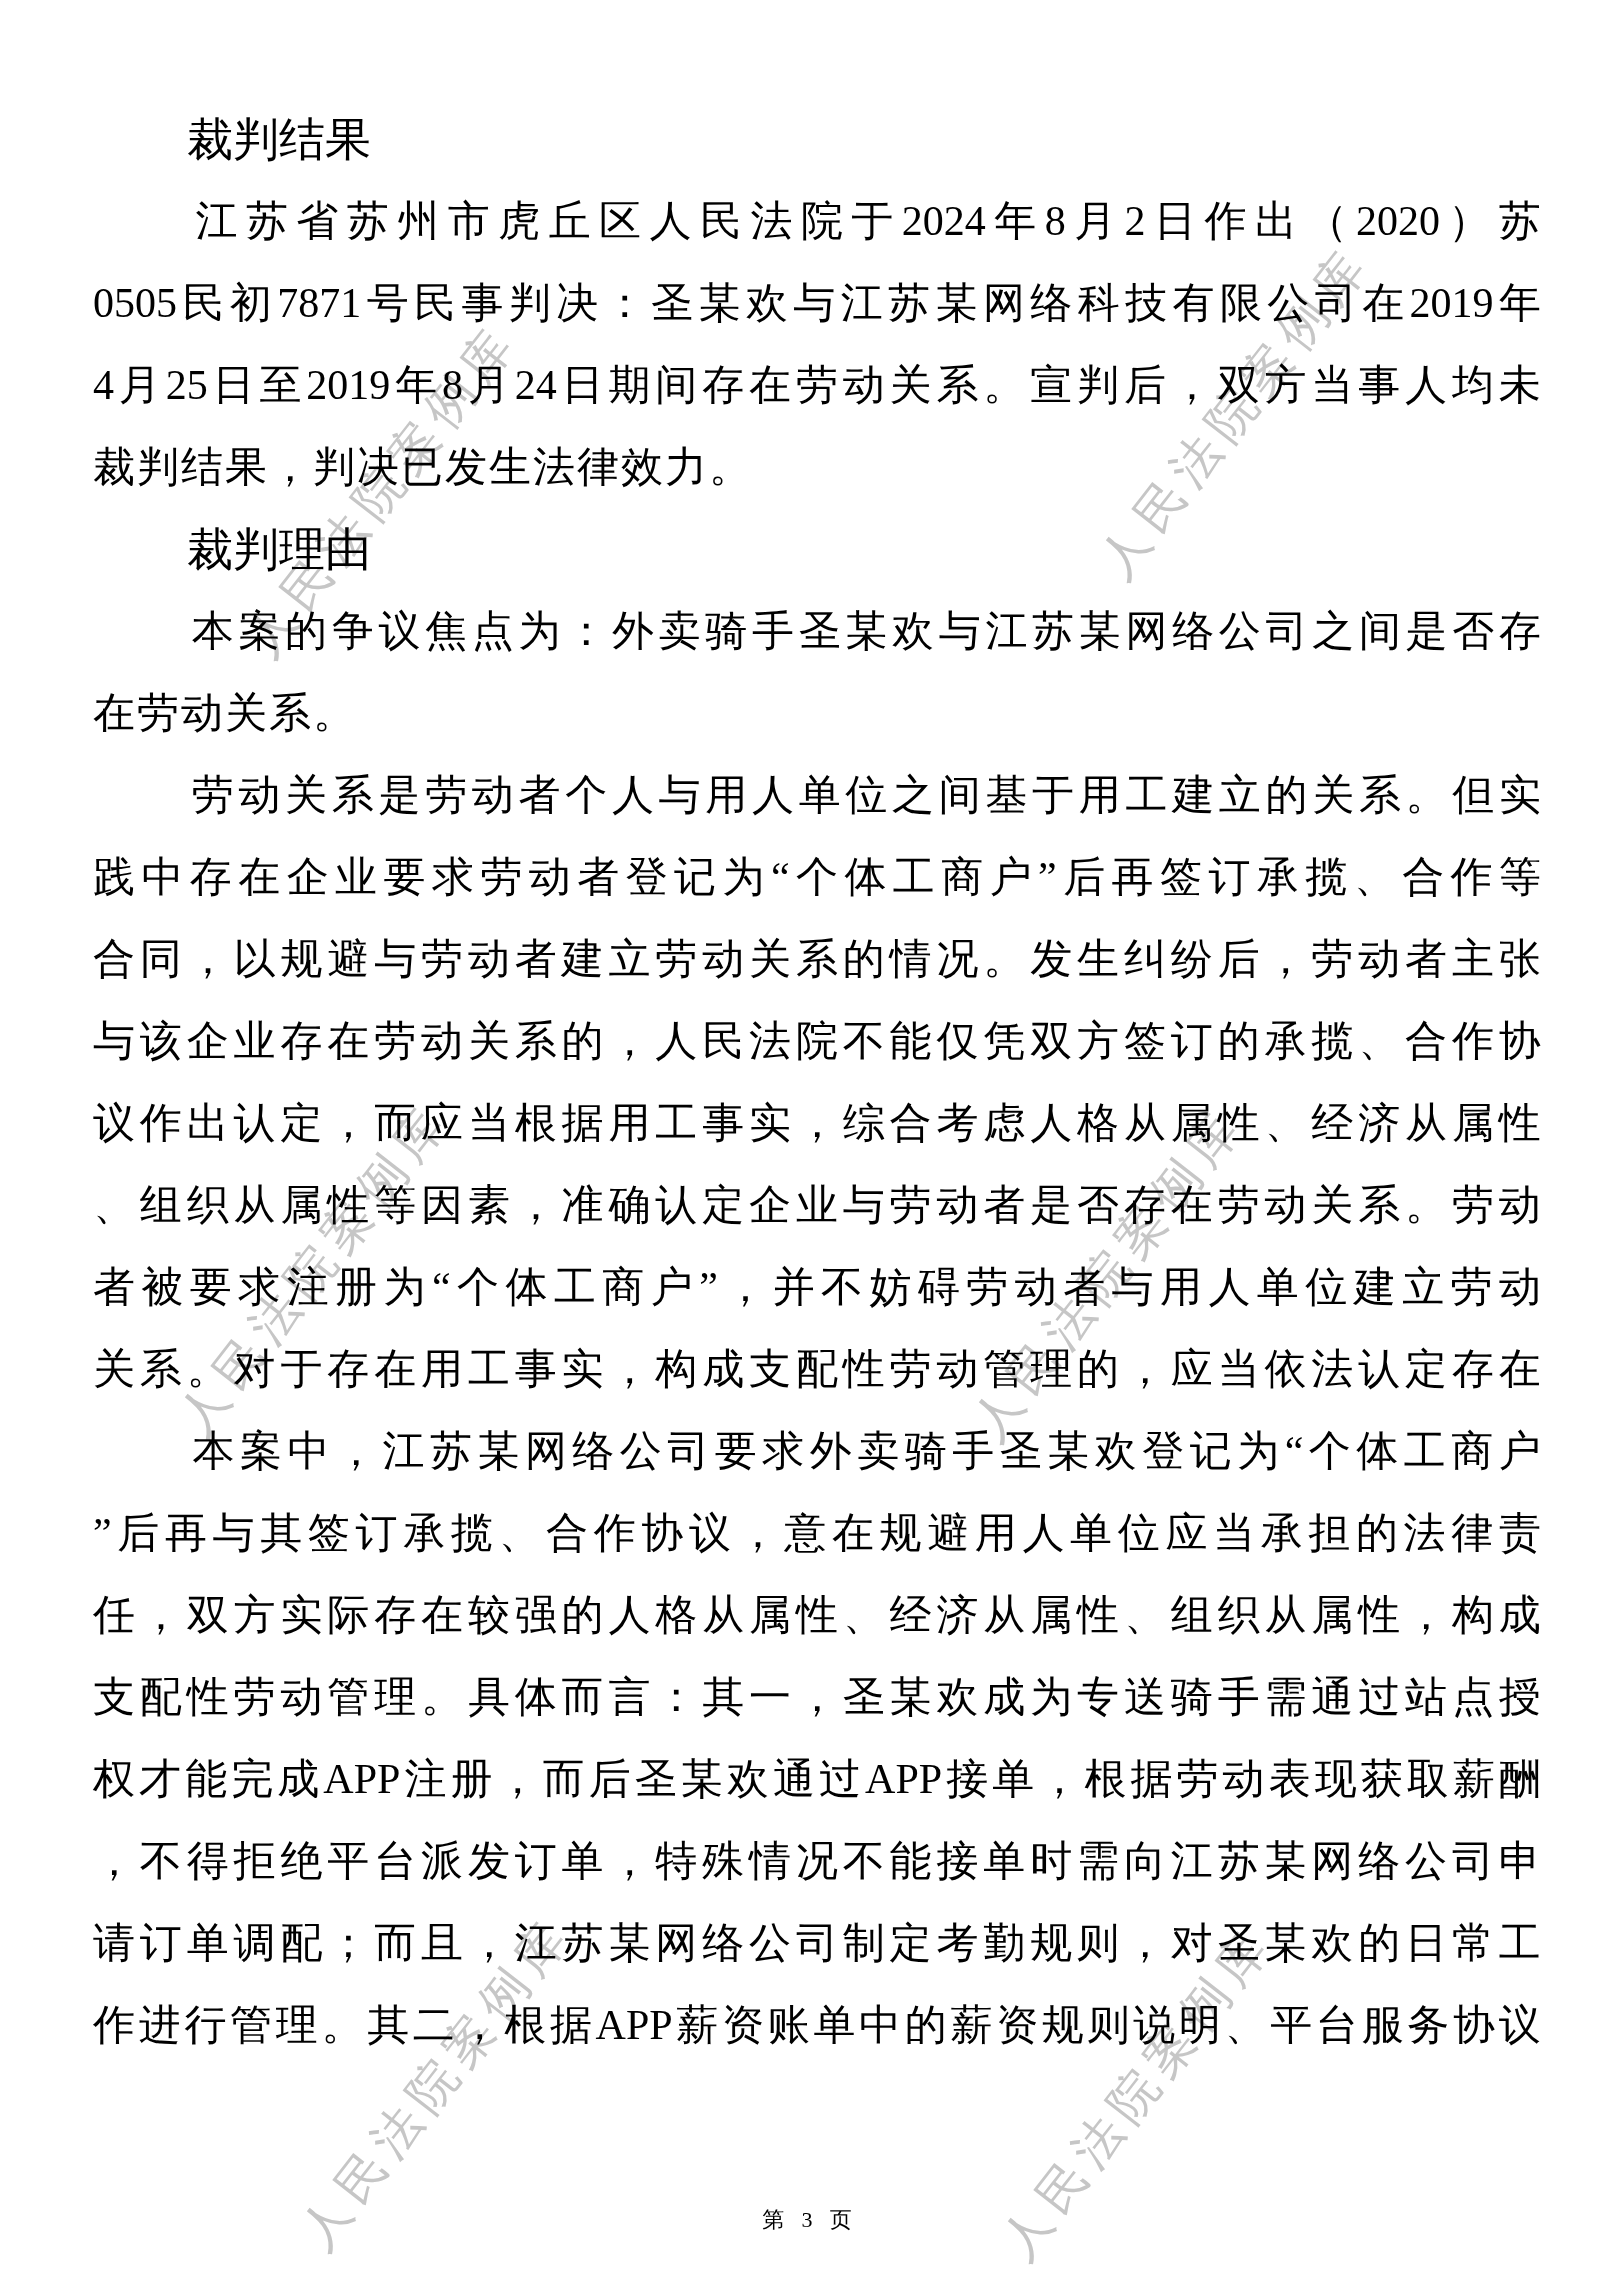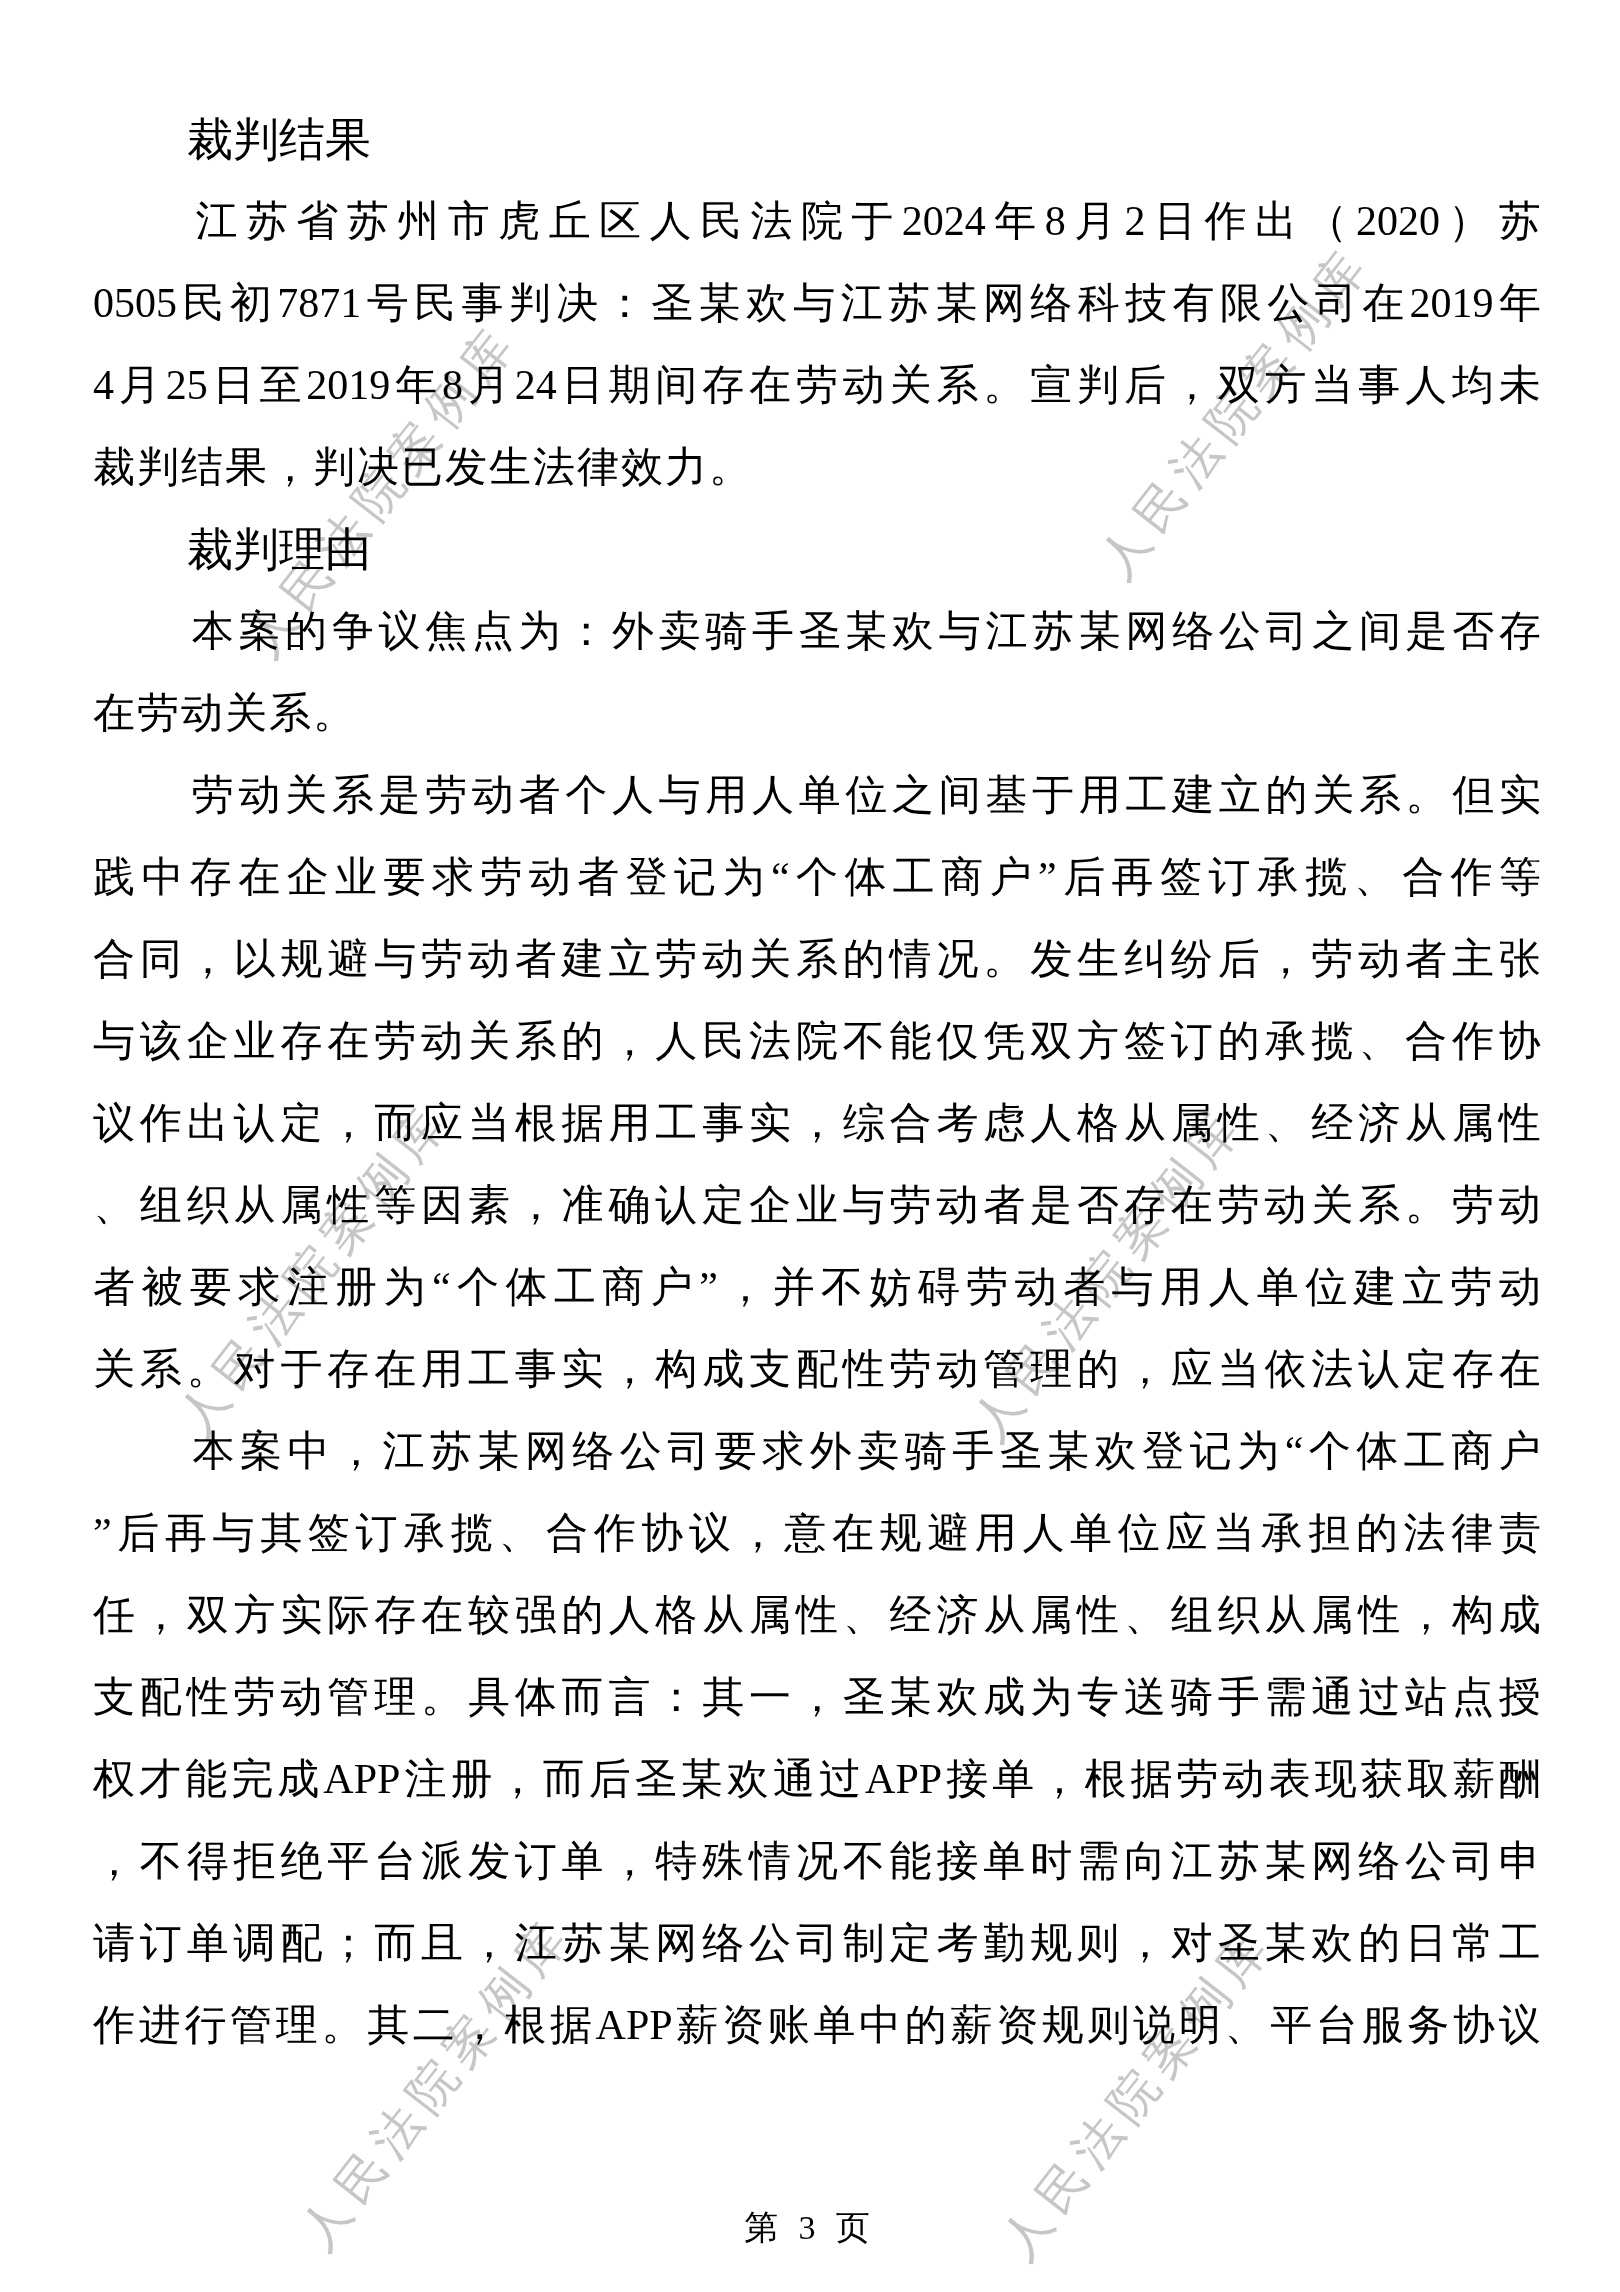--- a/index.html
+++ b/index.html
@@ -51,21 +51,21 @@
   }
   .line.just span { display: inline-block; }
   .line.just .ind { width: 94px; flex: 0 0 94px; }
   .line.plain { text-align: left; letter-spacing: 2px; }
 
   
   .footer {
     position: absolute;
     left: 0; right: 0; top: 2205px;
     text-align: center;
-    font-size: 34px;
+    font-size: 22px;
     letter-spacing: 5.9px;
     z-index: 1;
   }
 </style>
 </head>
 <body>
 
 <div class="page">
   <div id="wm-layer">
       <div class="wm" style="left: 382px; top: 490px; color: rgb(198, 198, 198); transform: translate(-50%, -50%) rotate(-52deg);">人民法院案例库</div>

